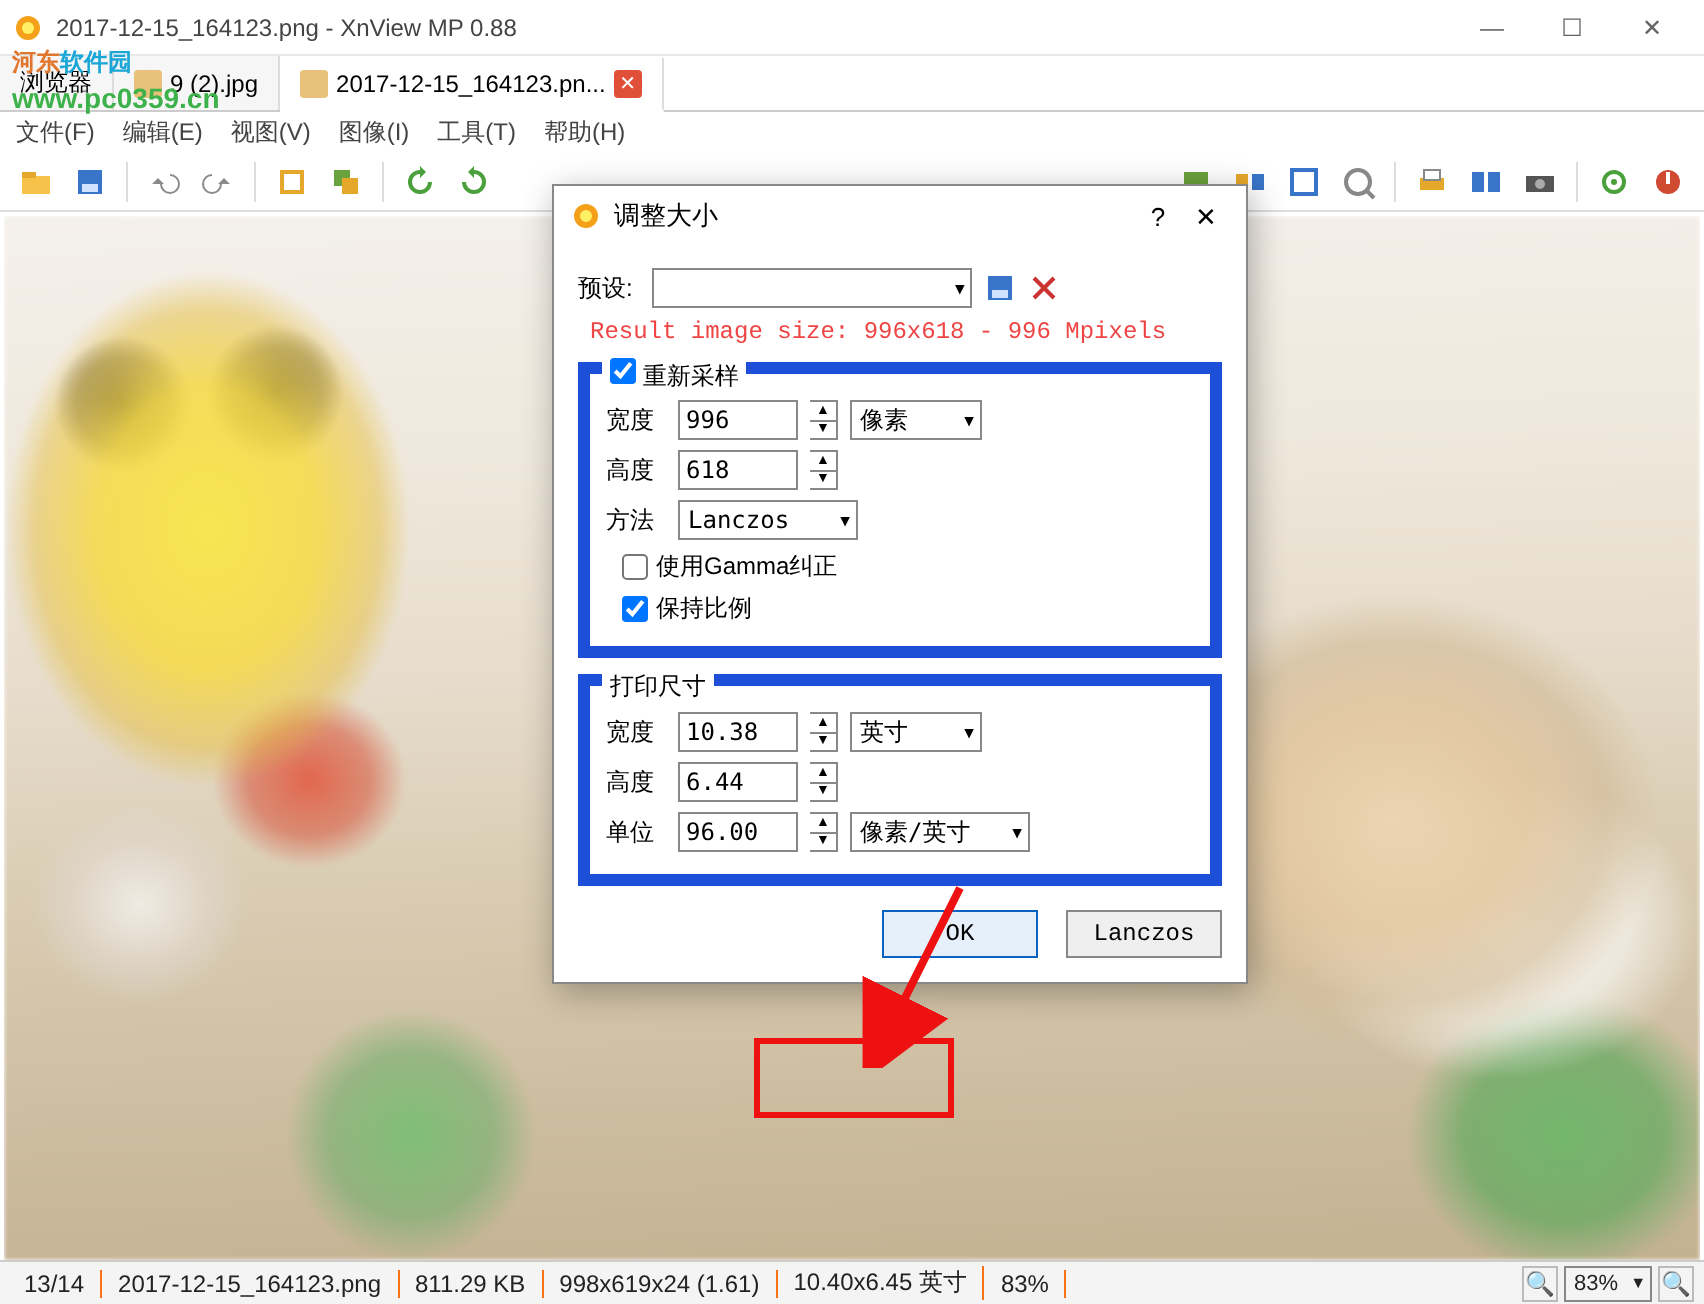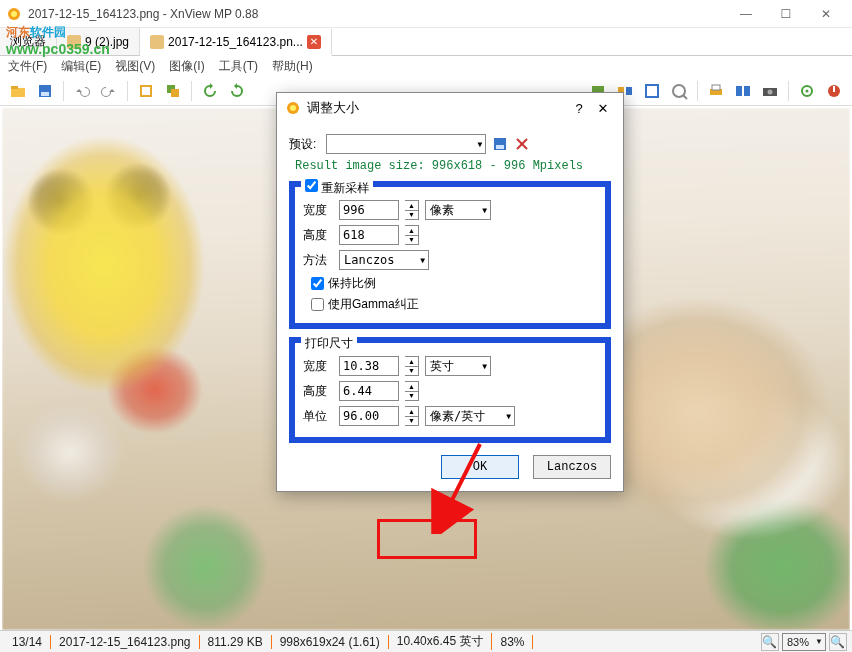--- a/index.html
+++ b/index.html
@@ -64,21 +64,21 @@
 .row .lbl2 { width: auto; margin-right: 4px; }
 .finput { width: 60px; height: 20px; border: 1px solid #888; padding: 0 3px; font-family: monospace; font-size: 12px; }
 .spinner { width: 14px; height: 20px; border: 1px solid #888; border-left: none; display: flex; flex-direction: column; }
 .spinner span { flex: 1; display: flex; align-items: center; justify-content: center; font-size: 7px; border-bottom: 1px solid #888; }
 .spinner span:last-child { border-bottom: none; }
 .combo { height: 20px; border: 1px solid #888; padding: 0 16px 0 4px; position: relative; font-family: SimSun, monospace; display: flex; align-items: center; }
 .combo::after { content: "▼"; position: absolute; right: 3px; font-size: 8px; }
 .combo.w1 { width: 66px; }
 .combo.w2 { width: 90px; }
 .combo.wlong { width: 160px; }
-.result-line { font-family: "Courier New", monospace; font-size: 12px; color: #15803d; margin: 4px 0 4px 6px; }
+.result-line { font-family: "Courier New", monospace; font-size: 12px; color: #ef4444; margin: 4px 0 4px 6px; }
 .fieldset { border: 6px solid #1d4ed8; margin: 8px 0; padding: 8px 8px 6px 8px; position: relative; }
 .legend { position: absolute; top: -8px; left: 6px; background: #fff; padding: 0 4px; font-size: 12px; }
 .cbrow { display: flex; align-items: center; gap: 4px; margin: 4px 0 4px 8px; }
 .cbrow input { width: 13px; height: 13px; }
 .dlg-buttons { display: flex; justify-content: flex-end; gap: 14px; padding: 4px 0 2px 0; }
 .dlg-buttons button { width: 78px; height: 24px; border: 1px solid #888; background: #efefef; font-family: "Courier New", monospace; }
 .dlg-buttons button.ok { border: 1px solid #0a63c2; background: #e6f0fb; }
 .ok-highlight { position: absolute; border: 3px solid #e11; }
 
 
@@ -288,26 +288,26 @@
         <div class="spinner">
             <span>▲</span>
             <span>▼</span>
           </div>
       </div>
       <div class="row">
         <label>方法</label>
         <div class="combo w2">Lanczos</div>
       </div>
       <div class="cbrow">
+          <input type="checkbox" style=""> 
+          <span>使用Gamma纠正</span>
+        </div>
+      <div class="cbrow">
           <input type="checkbox" checked="" style=""> 
           <span>保持比例</span>
-        </div>
-      <div class="cbrow">
-          <input type="checkbox" style=""> 
-          <span>使用Gamma纠正</span>
         </div>
     </div>
 
     <div class="fieldset">
       <span class="legend">打印尺寸</span>
       <div class="row">
         <label>宽度</label>
         <input class="finput" value="10.38" style="">
         <div class="spinner">
             <span>▲</span>

